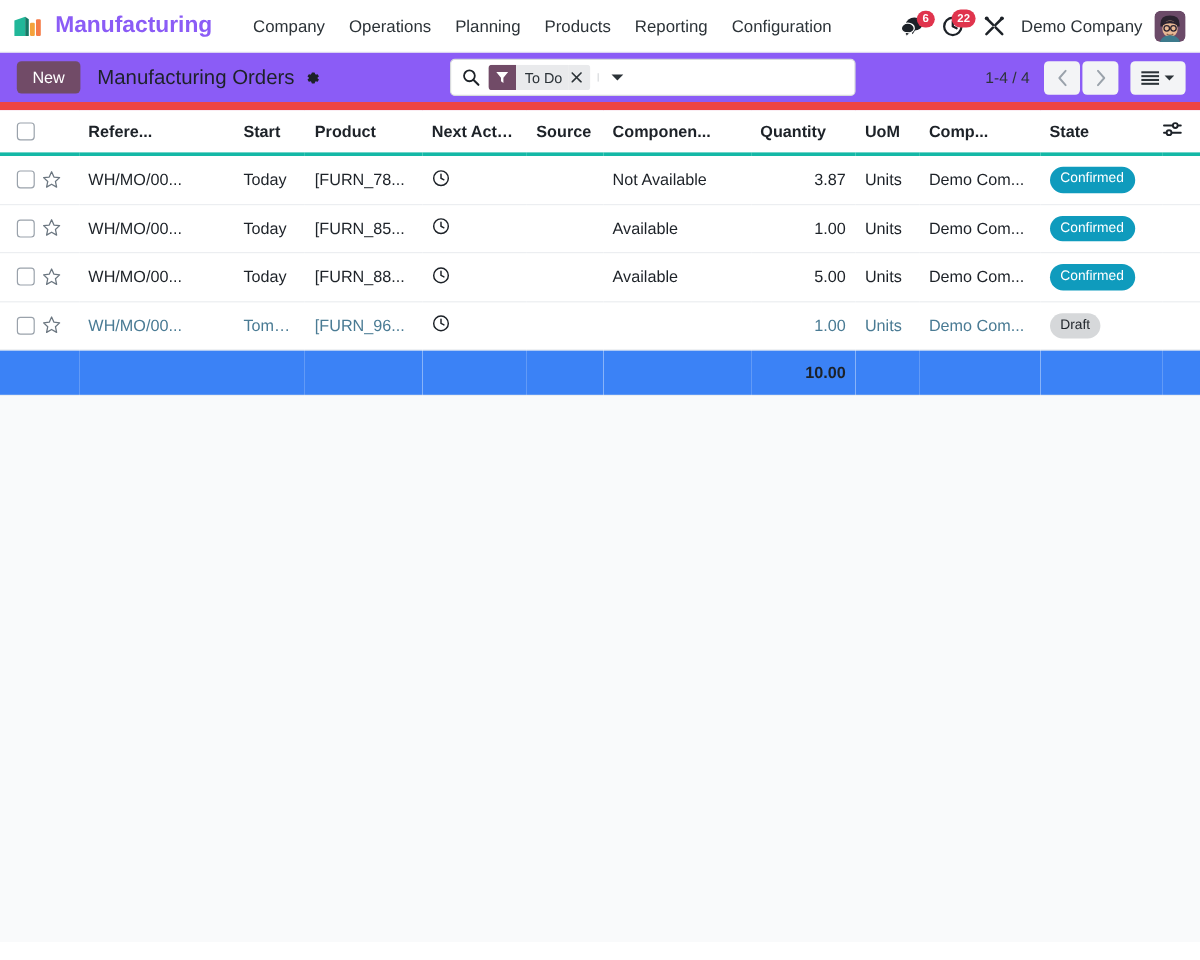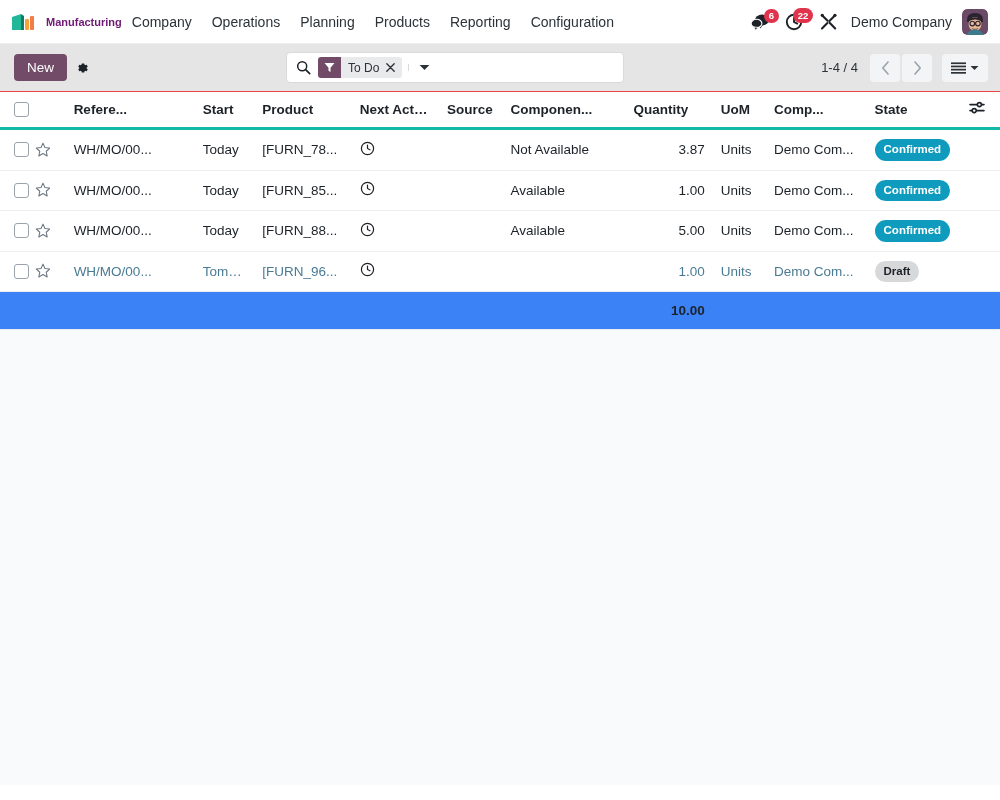--- a/index.html
+++ b/index.html
@@ -17,22 +17,22 @@
     height: 44px;
     display: flex;
     align-items: center;
     padding: 0 12px 0 10px;
     background: #ffffff;
     border-bottom: 1px solid #eceef1;
     gap: 0;
   }
   .app-logo { width: 28px; height: 20px; margin-right: 8px; flex: none; display: block; }
   .app-name {
-    font-size: 11px; font-weight: 700; color: #701a75;
-    white-space: nowrap;
+    font-size: 19px; font-weight: 700; color: #8b5cf6;
+    margin-right: 24px; white-space: nowrap;
   }
   .menu-item {
     font-size: 14px; color: #2c3338; padding: 6px 10px;
     white-space: nowrap; border-radius: 4px; cursor: pointer;
   }
   .nav-spacer { flex: 1 1 auto; }
   .sys-icon { position: relative; display: flex; align-items: center; padding: 0 7px; cursor: pointer; }
   .badge-count {
     position: absolute; top: -4px; right: -1px;
     background: #e0344d; color: #fff;
@@ -43,22 +43,22 @@
   .avatar {
     width: 26px; height: 26px; border-radius: 5px; overflow: hidden;
     flex: none; cursor: pointer; display: block;
   }
 
   
   .control-panel {
     height: 48px;
     display: flex; align-items: center;
     padding: 0 12px 0 14px;
-    background: #e5e5e5;
-    border-bottom: 1px solid #ef4444;
+    background: #8b5cf6;
+    border-bottom: 7px solid #ef4444;
   }
   .btn-new {
     background: #714b67; color: #ffffff;
     border: none; border-radius: 4px;
     font-size: 13.5px; font-family: inherit;
     padding: 6px 13px; cursor: pointer; white-space: nowrap;
   }
   .breadcrumb-title {
     font-size: 17px; color: #1d2228;
     margin-left: 14px; white-space: nowrap;
@@ -155,21 +155,21 @@
     border-radius: 3px; background: #fff; display: block; cursor: pointer;
   }
   .cell-date-today { color: #b8860b; }
   .cell-avail-no { color: #d9534f; }
   .cell-avail-yes { color: #2a7d2e; }
   tr.row-draft td { color: #4a7b94; }
   tr.row-draft .o-checkbox { border-color: #9aa2ab; }
 
   .badge-pill {
     display: inline-block; border-radius: 11px;
-    font-size: 11.5px; font-weight: 700; line-height: 1;
+    font-size: 11.5px; font-weight: 400; line-height: 1;
     padding: 5px 9px; white-space: nowrap;
   }
   .badge-confirmed { background: #0f9bbd; color: #ffffff; }
   .badge-draft { background: #d6d8da; color: #1d2228; }
 
   tr.agg-row td {
     background: #3b82f6; border-bottom: 1px solid #eceef1;
     font-weight: 700; height: 38px; color: #1d2228;
   }
   .page-fill { background: #f9fafb; height: 455px; }
@@ -237,20 +237,21 @@
     <path d="M12.6 14.6 L13.6 14.6" stroke="#2b2330" stroke-width="1.1"></path>
     <path d="M10.6 19.6 Q13 21.2 15.4 19.6" fill="none" stroke="#8a5c47" stroke-width="1.1" stroke-linecap="round"></path>
     <path d="M4.6 26 Q6.4 20.4 13 20.4 Q19.6 20.4 21.4 26 Z" fill="#3d7a8c"></path>
   </svg>
 </div>
 
 <div class="control-panel">
 
   <button class="btn-new">New</button>
 
+  <span class="breadcrumb-title">Manufacturing Orders</span>
 
   <span class="gear-icon">
     <svg width="14" height="14" viewBox="0 0 16 16">
       <path fill="#1d2228" d="M8 5.1a2.9 2.9 0 1 0 0 5.8 2.9 2.9 0 0 0 0-5.8zm0 4.3a1.4 1.4 0 1 1 0-2.8 1.4 1.4 0 0 1 0 2.8z"></path>
       <path fill="#1d2228" d="M14.3 9.1l-1-.6a5.4 5.4 0 0 0 0-1l1-.6a.5.5 0 0 0 .2-.6l-1-1.7a.5.5 0 0 0-.6-.2l-1.1.4a5.3 5.3 0 0 0-.9-.5l-.2-1.1a.5.5 0 0 0-.5-.4H8.1a.5.5 0 0 0-.5.4l-.2 1.1c-.3.1-.6.3-.9.5l-1.1-.4a.5.5 0 0 0-.6.2l-1 1.7a.5.5 0 0 0 .2.6l1 .6a5.4 5.4 0 0 0 0 1l-1 .6a.5.5 0 0 0-.2.6l1 1.7a.5.5 0 0 0 .6.2l1.1-.4c.3.2.6.4.9.5l.2 1.1c.1.2.3.4.5.4h2.1c.2 0 .4-.2.5-.4l.2-1.1c.3-.1.6-.3.9-.5l1.1.4a.5.5 0 0 0 .6-.2l1-1.7a.5.5 0 0 0-.2-.6z"></path>
     </svg>
   </span>
 
   <span class="cp-spacer-left"></span>
 

